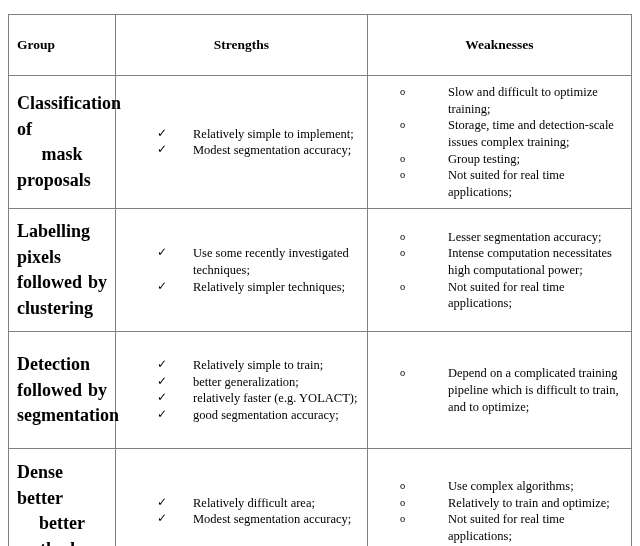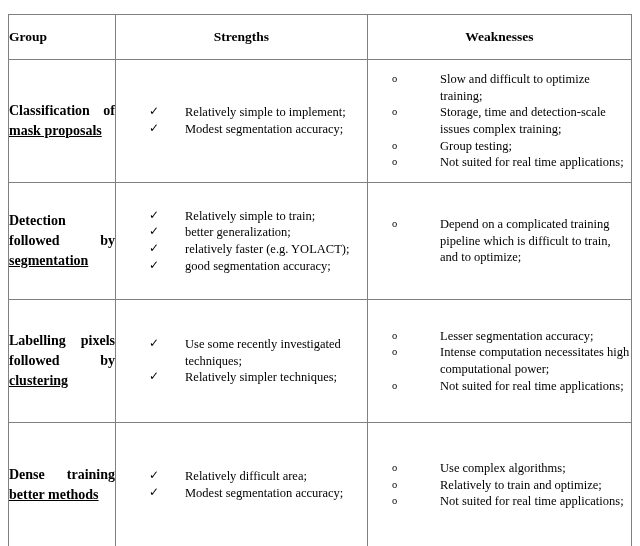--- a/index.html
+++ b/index.html
@@ -46,21 +46,21 @@
 
   table.cmp {
     border-collapse: collapse;
     table-layout: fixed;
     width: 623px;
     border: 1px solid #808080;
   }
   table.cmp td {
     border: 1px solid #808080;
     vertical-align: middle;
-    padding: 0;
+    padding: 8px;
     background: #ffffff;
   }
 
   col.c-group    { width: 107px; }
   col.c-strength { width: 252px; }
   col.c-weak     { width: 264px; }
 
   
   tr.head td {
     height: 44px;
@@ -74,31 +74,30 @@
   .head-center {
     text-align: center;
   }
 
   
   tr.body-row td { }
 
   .group-cell {
     padding: 0 9px;
     font-weight: bold;
-    font-size: 14px;
+    font-size: 18px;
     line-height: 1.42;
     text-align: justify;
     text-align-last: justify;
     vertical-align: middle;
   }
   .group-cell .gline { display: block; }
   .group-cell .gline:last-child {
-    text-align: right;
+    text-align: center;
     text-align-last: left;
-    text-decoration: underline;
   }
 
   .list-cell {
     padding: 0 6px 0 0;
     vertical-align: middle;
   }
 
   ul.bullets {
     list-style: none;
     margin: 0;
@@ -198,20 +197,56 @@
                 <span class="txt">Group testing;</span>
               </li>
               <li>
                 <span class="mark">o</span>
                 <span class="txt">Not suited for real time applications;</span>
               </li>
             </ul>
           </td>
         </tr>
 
+        <tr class="body-row" style="height:123px">
+          <td class="group-cell">
+            <span class="gline">Labelling    pixels</span>
+            <span class="gline">followed          by</span>
+            <span class="gline">clustering</span>
+          </td>
+          <td class="list-cell strengths">
+            <ul class="bullets">
+              <li>
+                <span class="mark">✓</span>
+                <span class="txt">Use some recently investigated techniques;</span>
+              </li>
+              <li>
+                <span class="mark">✓</span>
+                <span class="txt">Relatively simpler techniques;</span>
+              </li>
+            </ul>
+          </td>
+          <td class="list-cell weaknesses">
+            <ul class="bullets">
+              <li>
+                <span class="mark">o</span>
+                <span class="txt">Lesser segmentation accuracy;</span>
+              </li>
+              <li>
+                <span class="mark">o</span>
+                <span class="txt">Intense computation necessitates high computational power;</span>
+              </li>
+              <li>
+                <span class="mark">o</span>
+                <span class="txt">Not suited for real time applications;</span>
+              </li>
+            </ul>
+          </td>
+        </tr>
+
         <tr class="body-row" style="height:117px">
           <td class="group-cell">
             <span class="gline">Detection</span>
             <span class="gline">followed          by</span>
             <span class="gline">segmentation</span>
           </td>
           <td class="list-cell strengths">
             <ul class="bullets">
               <li>
                 <span class="mark">✓</span>
@@ -234,59 +269,23 @@
           <td class="list-cell weaknesses">
             <ul class="bullets">
               <li>
                 <span class="mark">o</span>
                 <span class="txt">Depend on a complicated training pipeline which is difficult to train, and to optimize;</span>
               </li>
             </ul>
           </td>
         </tr>
 
-        <tr class="body-row" style="height:123px">
-          <td class="group-cell">
-            <span class="gline">Labelling    pixels</span>
-            <span class="gline">followed          by</span>
-            <span class="gline">clustering</span>
-          </td>
-          <td class="list-cell strengths">
-            <ul class="bullets">
-              <li>
-                <span class="mark">✓</span>
-                <span class="txt">Use some recently investigated techniques;</span>
-              </li>
-              <li>
-                <span class="mark">✓</span>
-                <span class="txt">Relatively simpler techniques;</span>
-              </li>
-            </ul>
-          </td>
-          <td class="list-cell weaknesses">
-            <ul class="bullets">
-              <li>
-                <span class="mark">o</span>
-                <span class="txt">Lesser segmentation accuracy;</span>
-              </li>
-              <li>
-                <span class="mark">o</span>
-                <span class="txt">Intense computation necessitates high computational power;</span>
-              </li>
-              <li>
-                <span class="mark">o</span>
-                <span class="txt">Not suited for real time applications;</span>
-              </li>
-            </ul>
-          </td>
-        </tr>
-
         <tr class="body-row" style="height:125px">
           <td class="group-cell">
-            <span class="gline">Dense        training</span>
+            <span class="gline">Dense        better</span>
             <span class="gline">better methods</span>
           </td>
           <td class="list-cell strengths">
             <ul class="bullets">
               <li>
                 <span class="mark">✓</span>
                 <span class="txt">Relatively difficult area;</span>
               </li>
               <li>
                 <span class="mark">✓</span>

